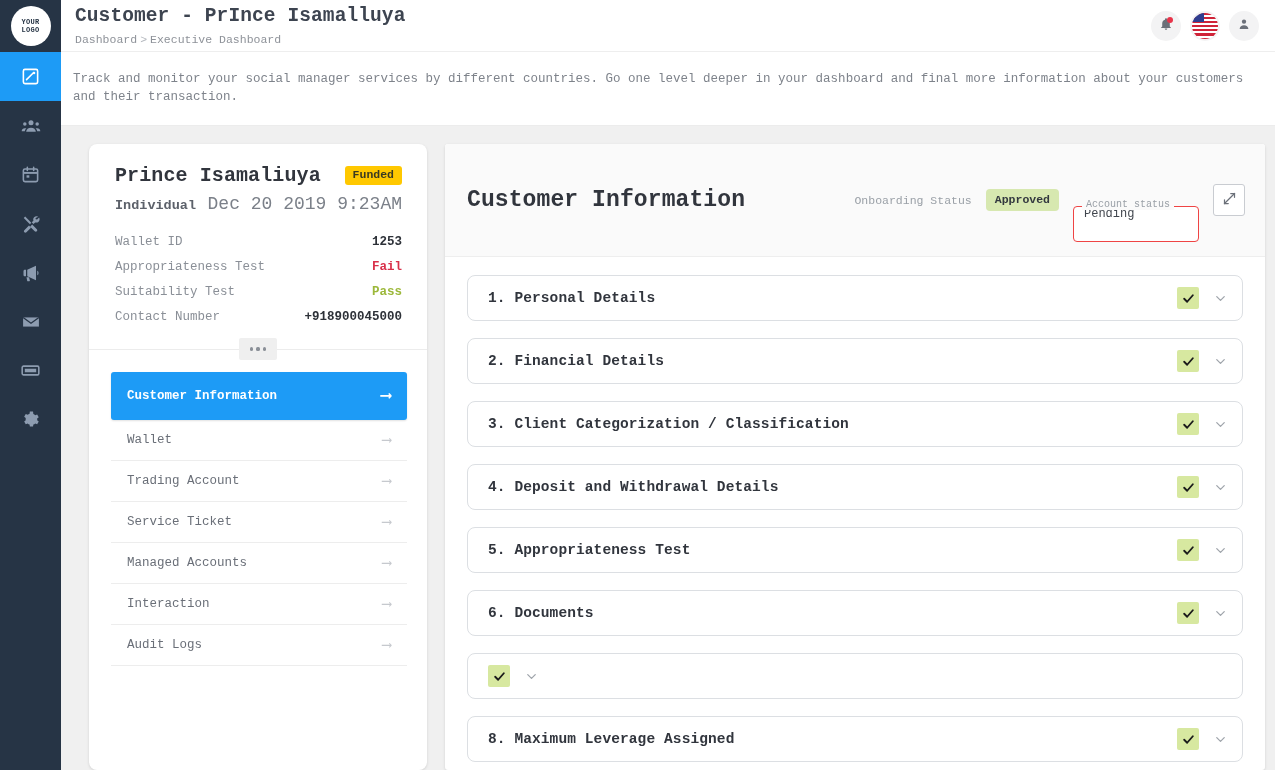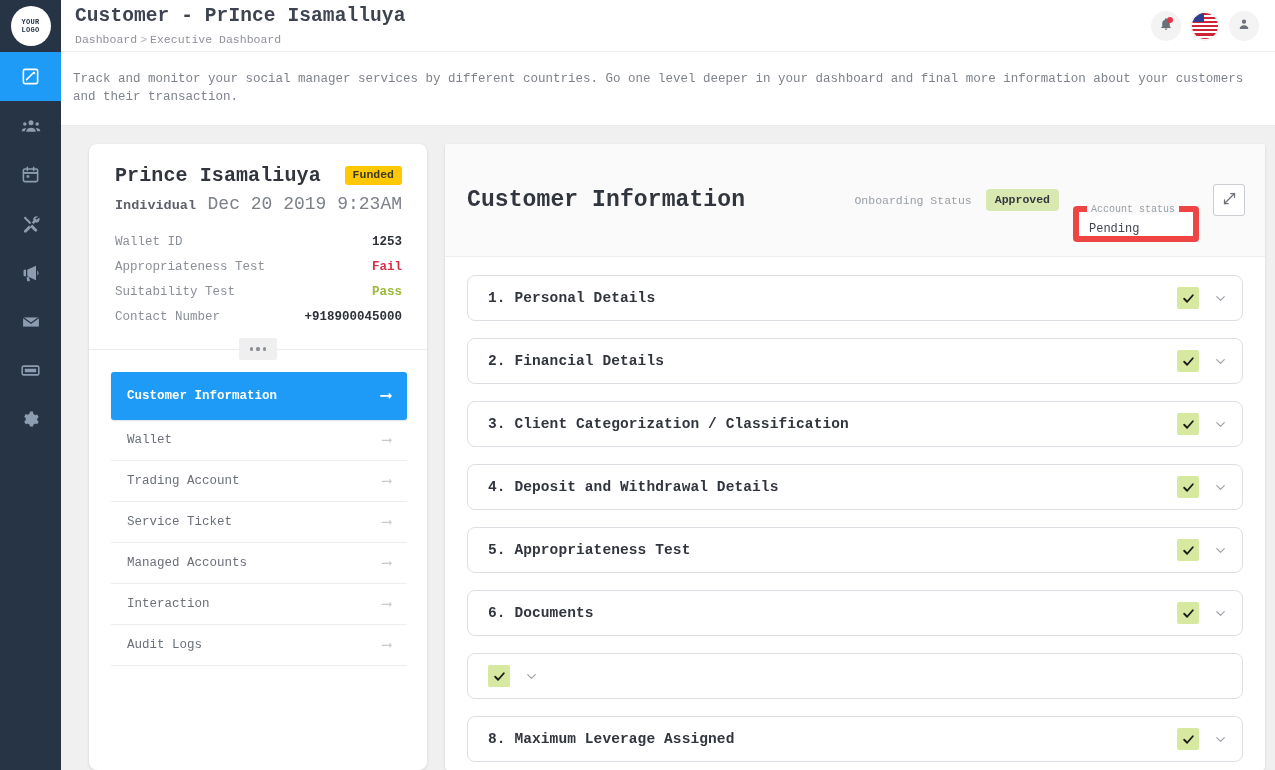--- a/index.html
+++ b/index.html
@@ -183,23 +183,23 @@
     color: #31353d; letter-spacing: .1px;
   }
   .onboard-label { font-size: 11.5px; color: #9aa0a7; white-space: nowrap; }
   .badge-approved {
     background: #d7e8b0; color: #33383f;
     font-size: 11.5px; font-weight: bold;
     padding: 5px 9px; border-radius: 4px; line-height: 1;
   }
   .acct-field {
     position: relative; width: 126px; height: 36px;
-    border: 6px solid #ef4444; border-radius: 4px;
+    border: 1px solid #ef4444; border-radius: 4px;
     background: #ffffff;
-    display: flex; align-items: flex-end; padding: 0 10px; margin-top: 48px;
+    display: flex; align-items: flex-start; padding: 0 10px; margin-top: 48px;
   }
   .acct-legend {
     position: absolute; top: -7px; left: 8px;
     background: #fafafa; padding: 0 4px;
     font-size: 10px; color: #9aa0a7; line-height: 1;
   }
   .acct-value { font-size: 12px; color: #40454d; }
   .expand-btn {
     width: 32px; height: 32px;
     border: 1px solid #c9ccd1; border-radius: 3px;

